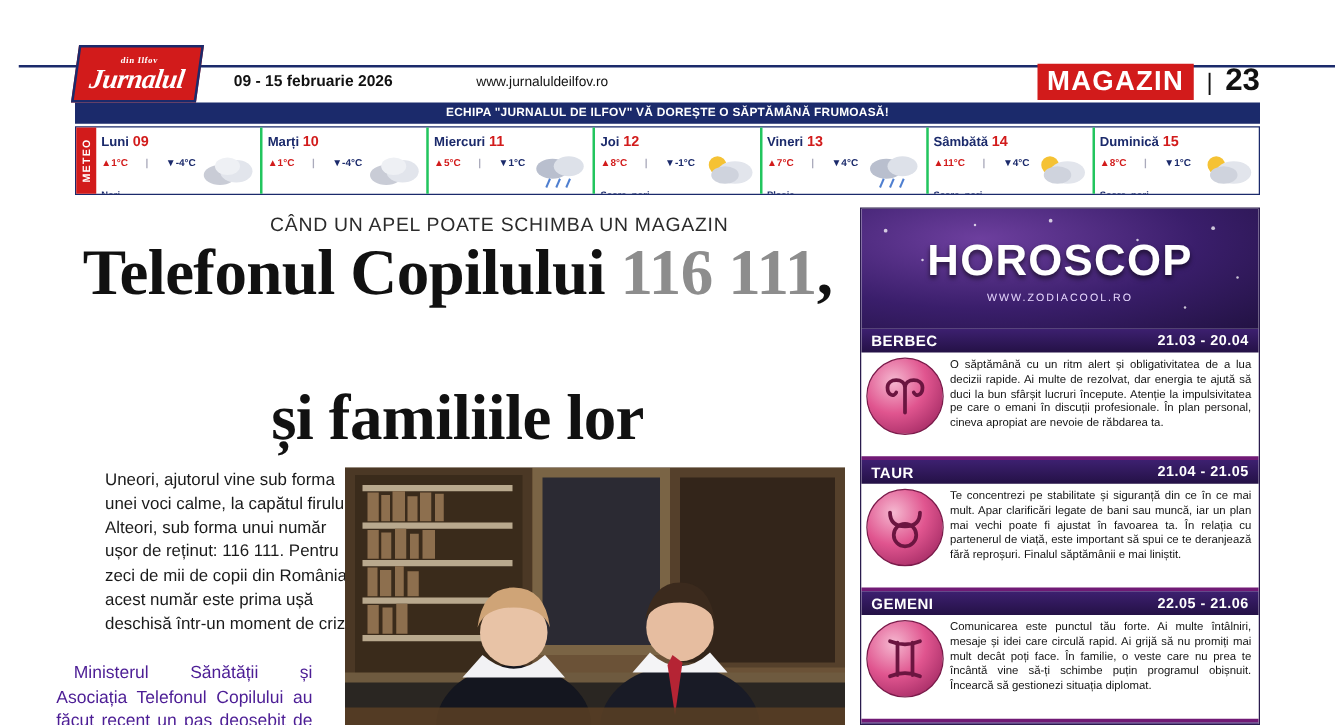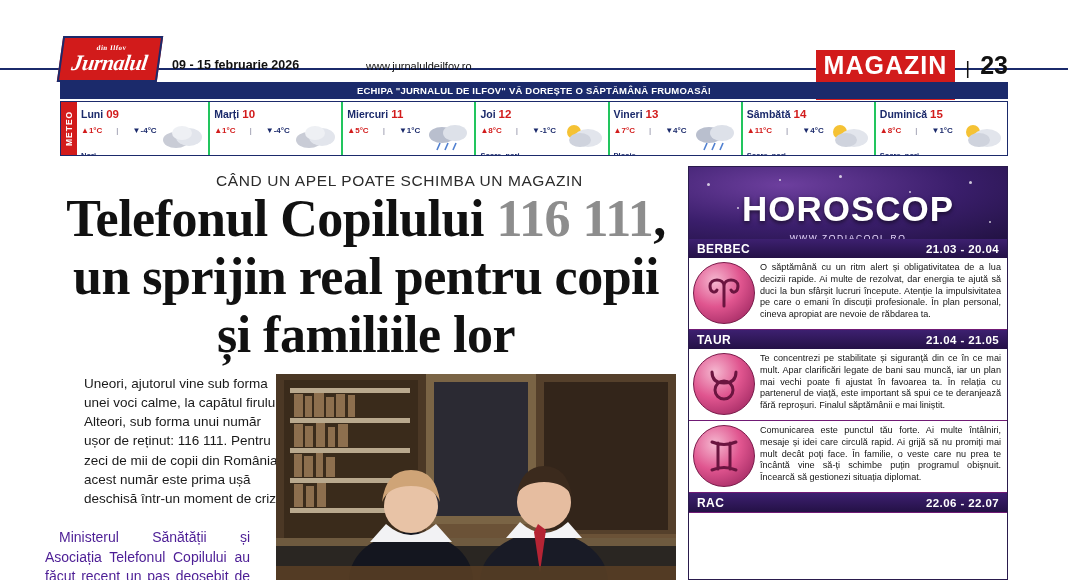--- a/index.html
+++ b/index.html
@@ -9,24 +9,25 @@
     height: 580px;
     background: #ffffff;
     font-family: "Liberation Sans", sans-serif;
     overflow: hidden;
     position: relative;
   }
 
   
   .masthead {
     position: relative;
-    height: 70px;
+    height: 54px;
     border-bottom: 2px solid #1b2a6b;
     display: flex;
     align-items: center;
+    margin-left: 15px;
   }
   .logo-block {
     position: absolute;
     left: 60px;
     top: 36px;
     width: 100px;
     height: 46px;
     background: #d21b1b;
     border: 2px solid #1b2a6b;
     transform: skewX(-8deg);
@@ -72,24 +73,24 @@
     position: absolute;
     right: 60px;
     top: 50px;
     display: flex;
     align-items: baseline;
     gap: 10px;
   }
   .mast-magazin .mg {
     background: #d21b1b;
     color: #fff;
-    font-size: 25px;
+    font-size: 22px;
     font-weight: bold;
     letter-spacing: 1px;
-    padding: 1px 8px 20px 8px;
+    padding: 1px 8px 2px 8px;
     font-family: "Liberation Sans", sans-serif;
   }
   .mast-magazin .sep { color: #111; font-size: 19px; }
   .mast-magazin .pg { color: #111; font-size: 25px; font-weight: bold; }
 
   
   .blue-banner {
     position: absolute;
     left: 60px;
     right: 60px;
@@ -238,21 +239,21 @@
     position: absolute;
     left: 688px;
     top: 166px;
     width: 320px;
     bottom: 0;
     border: 1px solid #2a1b4d;
     background: #fff;
     overflow: hidden;
   }
   .horo-head {
-    height: 72px;
+    height: 96px;
     position: relative;
     background: radial-gradient(ellipse at 30% 25%, #6d3f9e 0%, #3a1e6b 55%, #221243 100%);
     overflow: hidden;
     text-decoration: underline;
   }
   .horo-title {
     position: absolute;
     left: 0; right: 0; top: 22px;
     text-align: center;
     color: #ffffff;
@@ -265,37 +266,37 @@
   .horo-url {
     position: absolute;
     left: 0; right: 0; top: 66px;
     text-align: center;
     color: #e8d9ff;
     font-size: 8.5px;
     letter-spacing: 1.6px;
   }
   .star { position: absolute; background: #fff; border-radius: 50%; opacity: .75; }
 
-  .sign { border-bottom: 1px solid #701a75; }
+  .sign { border-bottom: 3px solid #701a75; }
   .sign-bar {
     height: 19px;
     background: linear-gradient(180deg, #3d2070 0%, #241146 100%);
     color: #ffffff;
     display: flex;
     align-items: center;
     justify-content: space-between;
     padding: 0 8px;
     font-size: 12px;
     font-weight: bold;
     letter-spacing: .4px;
   }
   .sign-bar .dates { color: #ffffff; font-size: 11.5px; text-align: center; }
   .sign-body {
     display: flex;
-    padding: 4px 6px 5px 4px;
+    padding: 4px 6px 17px 4px;
     gap: 5px;
   }
   .sign-emblem {
     width: 62px;
     height: 62px;
     flex: 0 0 62px;
     border-radius: 50%;
     background: radial-gradient(circle at 35% 30%, #f5b8d0 0%, #e0558f 45%, #8e1c55 100%);
     border: 1px solid #7a1a4a;
     display: flex;
@@ -441,21 +442,21 @@
       <ellipse cx="28" cy="17" rx="14" ry="9" fill="#e2e5ec"></ellipse>
         <ellipse cx="20" cy="19" rx="11" ry="7" fill="#cfd3dd"></ellipse>
     </svg>
   </div>
 </div>
 
 <div class="kicker">CÂND UN APEL POATE SCHIMBA UN MAGAZIN</div>
 
 <div class="headline">
   <span>Telefonul Copilului </span><span class="grey">116 111</span><span>,</span><br>
-  <span>un sprijin real pentru copii</span><br>
+  <br>
   <span>și familiile lor</span>
 </div>
 
 <div class="lede">Uneori, ajutorul vine sub forma unei voci calme, la capătul firului. Alteori, sub forma unui număr ușor de reținut: 116 111. Pentru zeci de mii de copii din România, acest număr este prima ușă deschisă într-un moment de criză.</div>
 <div class="body-col">Ministerul Sănătății și Asociația Telefonul Copilului au făcut recent un pas deosebit de important pen-</div>
 
 <div class="photo">
   <svg width="400" height="206" viewBox="0 0 400 206">
     <rect x="0" y="0" width="400" height="206" fill="#6b5237"></rect>
     <rect x="0" y="0" width="150" height="170" fill="#4b3825"></rect>
@@ -549,20 +550,24 @@
         <svg width="46" height="46" viewBox="0 0 46 46">
             <circle cx="23" cy="29" r="9" stroke="#6b1540" stroke-width="3" fill="none"></circle>
             <path d="M11 11 c0 9 6 11 12 11 c6 0 12-2 12-11" stroke="#6b1540" stroke-width="3" fill="none" stroke-linecap="round"></path>
           </svg>
       </div>
       <div class="sign-text">Te concentrezi pe stabilitate și siguranță din ce în ce mai mult. Apar clarificări legate de bani sau muncă, iar un plan mai vechi poate fi ajustat în favoarea ta. În relația cu partenerul de viață, este important să spui ce te deranjează fără reproșuri. Finalul săptămânii e mai liniștit.</div>
     </div>
   </div>
 
   <div class="sign">
+    <div class="sign-bar">
+      <span>GEMENI</span>
+      <span class="dates">22.05 - 21.06</span>
+    </div>
     <div class="sign-body">
       <div class="sign-emblem">
         <svg width="46" height="46" viewBox="0 0 46 46">
             <path d="M11 9 q12 5 24 0 M11 37 q12-5 24 0 M17 10 V36 M29 10 V36" stroke="#6b1540" stroke-width="3" fill="none" stroke-linecap="round"></path>
           </svg>
       </div>
       <div class="sign-text">Comunicarea este punctul tău forte. Ai multe întâlniri, mesaje și idei care circulă rapid. Ai grijă să nu promiți mai mult decât poți face. În familie, o veste care nu prea te încântă vine să-ți schimbe puțin programul obișnuit. Încearcă să gestionezi situația diplomat.</div>
     </div>
   </div>
 

